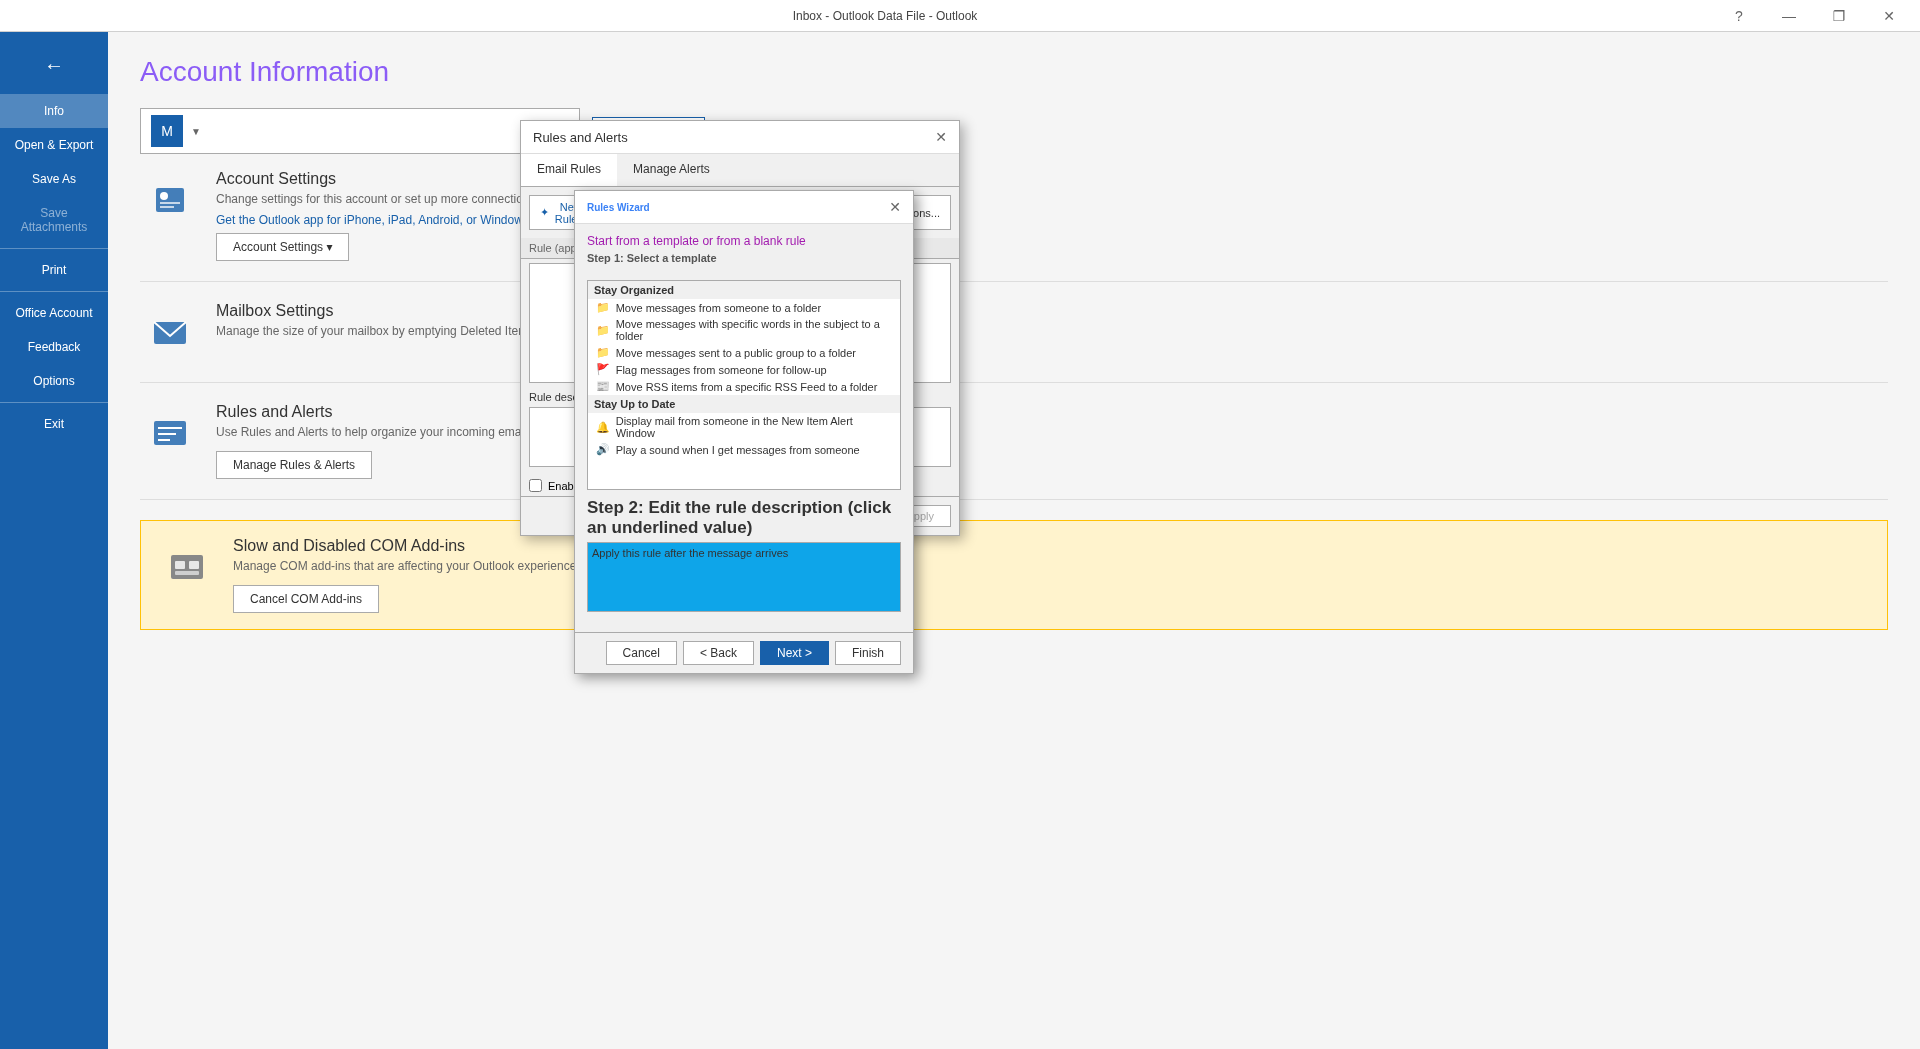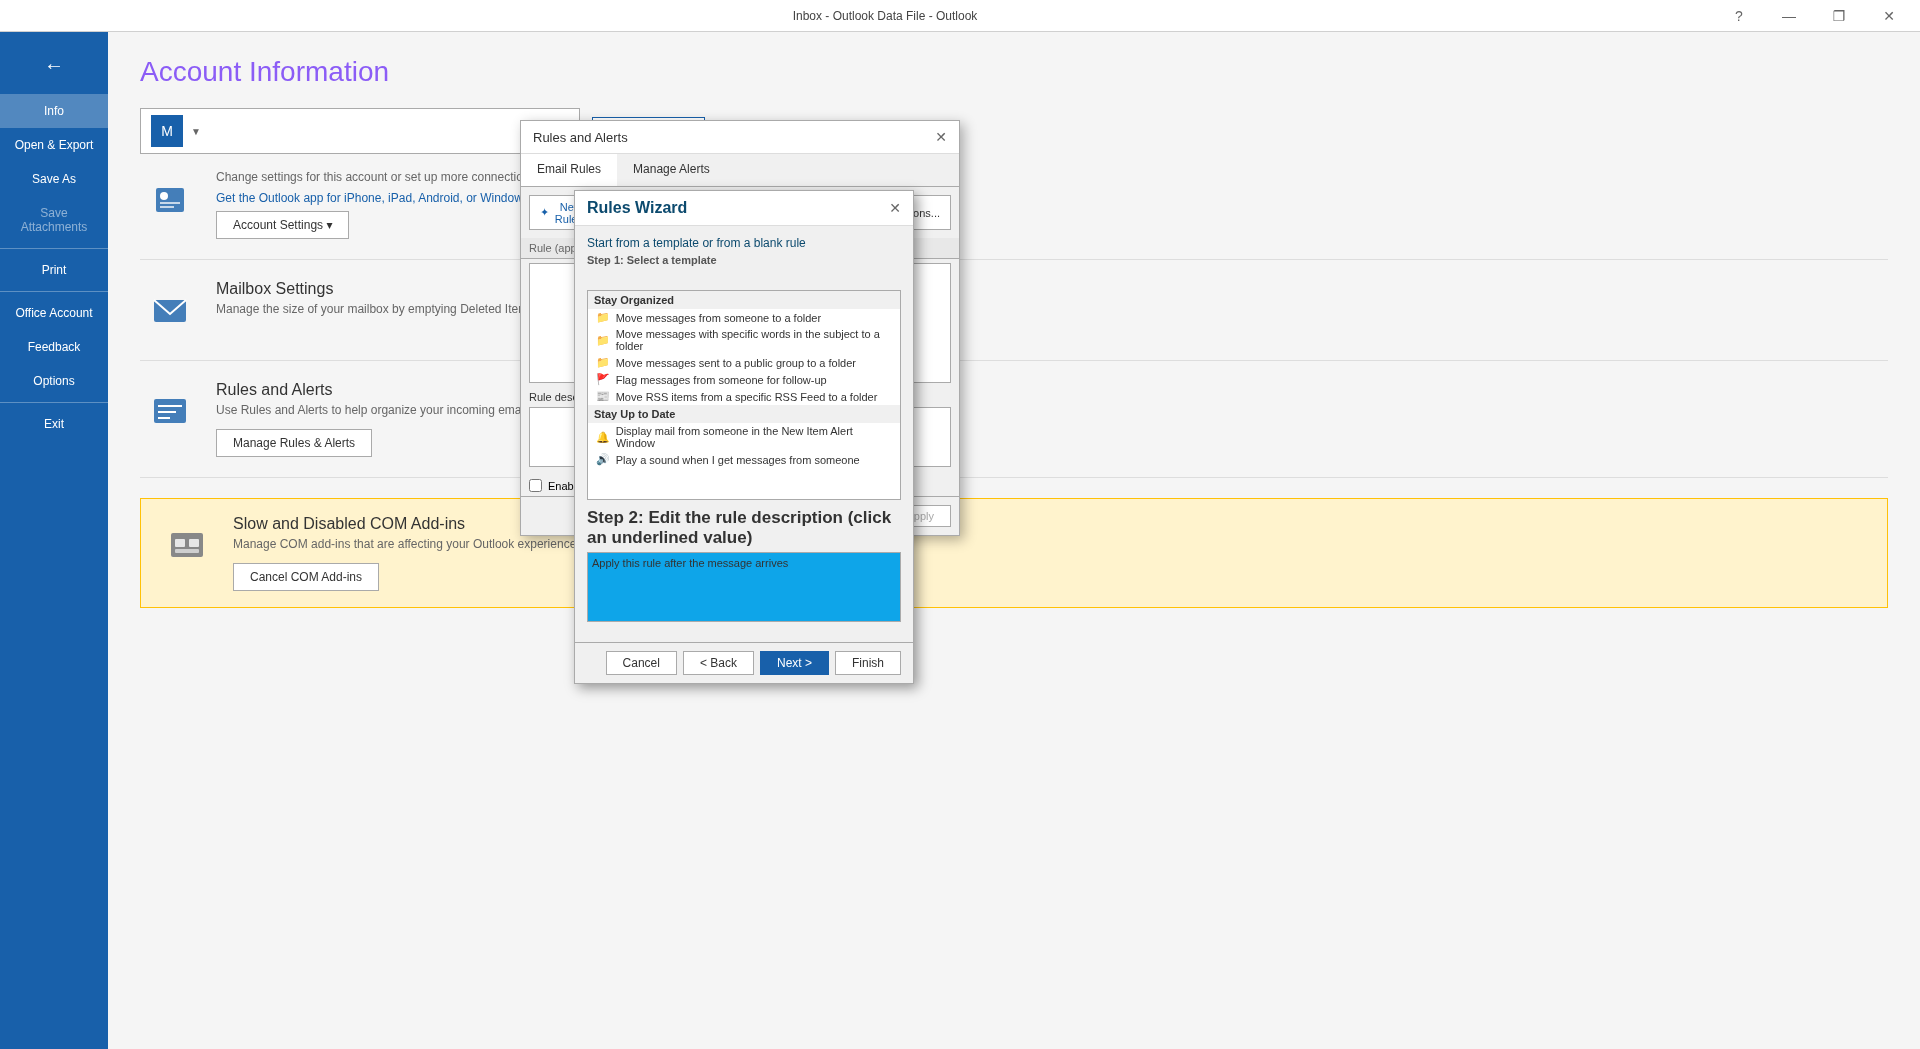--- a/index.html
+++ b/index.html
@@ -109,25 +109,25 @@
     .wizard-dialog {
       position: fixed; top: 190px; left: 574px;
       width: 340px; background: #f0f0f0; border: 1px solid #aaa;
       box-shadow: 4px 4px 12px rgba(0,0,0,0.4); z-index: 400;
     }
     .wizard-title-bar {
       background: #fff; padding: 8px 12px;
       display: flex; align-items: center; justify-content: space-between;
       border-bottom: 1px solid #ddd;
     }
-    .wizard-title-text { font-size: 16px; color: #0c4a6e; font-weight: 600; }
+    .wizard-title-text { font-size: 10px; color: #3b82f6; font-weight: 600; }
     .wizard-close { cursor: pointer; font-size: 14px; color: #666; border: none; background: none; }
     .wizard-body { padding: 10px 12px; }
-    .wizard-subtitle { font-size: 12px; color: #0c4a6e; margin-bottom: 4px; }
-    .wizard-step { font-size: 11px; color: #555; margin-bottom: 24px; font-weight: 600; }
+    .wizard-subtitle { font-size: 12px; color: #a21caf; margin-bottom: 4px; }
+    .wizard-step { font-size: 11px; color: #555; margin-bottom: 16px; font-weight: 600; }
     .wizard-list {
       border: 1px solid #aaa; background: #fff;
       height: 210px; overflow-y: auto; margin-bottom: 8px;
     }
     .wizard-list-section { font-size: 11px; font-weight: 700; color: #333; padding: 3px 6px; background: #f0f0f0; }
     .wizard-list-item {
       display: flex; align-items: center; gap: 6px;
       padding: 2px 8px; font-size: 11px; color: #333; cursor: pointer;
     }
     .wizard-step2-label { font-size: 17px; font-weight: 600; color: #333; margin-bottom: 4px; }
@@ -212,20 +212,21 @@
   <div class="section">
     <div class="section-icon">
       <svg viewBox="0 0 40 40">
         <rect x="6" y="8" width="28" height="24" rx="2" fill="#1860aa" opacity="0.8"></rect>
         <rect x="10" y="12" width="8" height="8" rx="4" fill="#fff"></rect>
         <rect x="10" y="22" width="20" height="2" fill="#fff" opacity="0.7"></rect>
         <rect x="10" y="26" width="14" height="2" fill="#fff" opacity="0.7"></rect>
       </svg>
     </div>
     <div class="section-content">
+      <div class="section-title">Account Settings</div>
       <div class="section-desc">Change settings for this account or set up more connections.</div>
       <a class="section-link">Get the Outlook app for iPhone, iPad, Android, or Windows 10 Mobile.</a>
       <br>
       <button class="section-btn">Account Settings ▾</button>
     </div>
   </div>
 
   <div class="section">
     <div class="section-icon">
       <svg viewBox="0 0 40 40">

